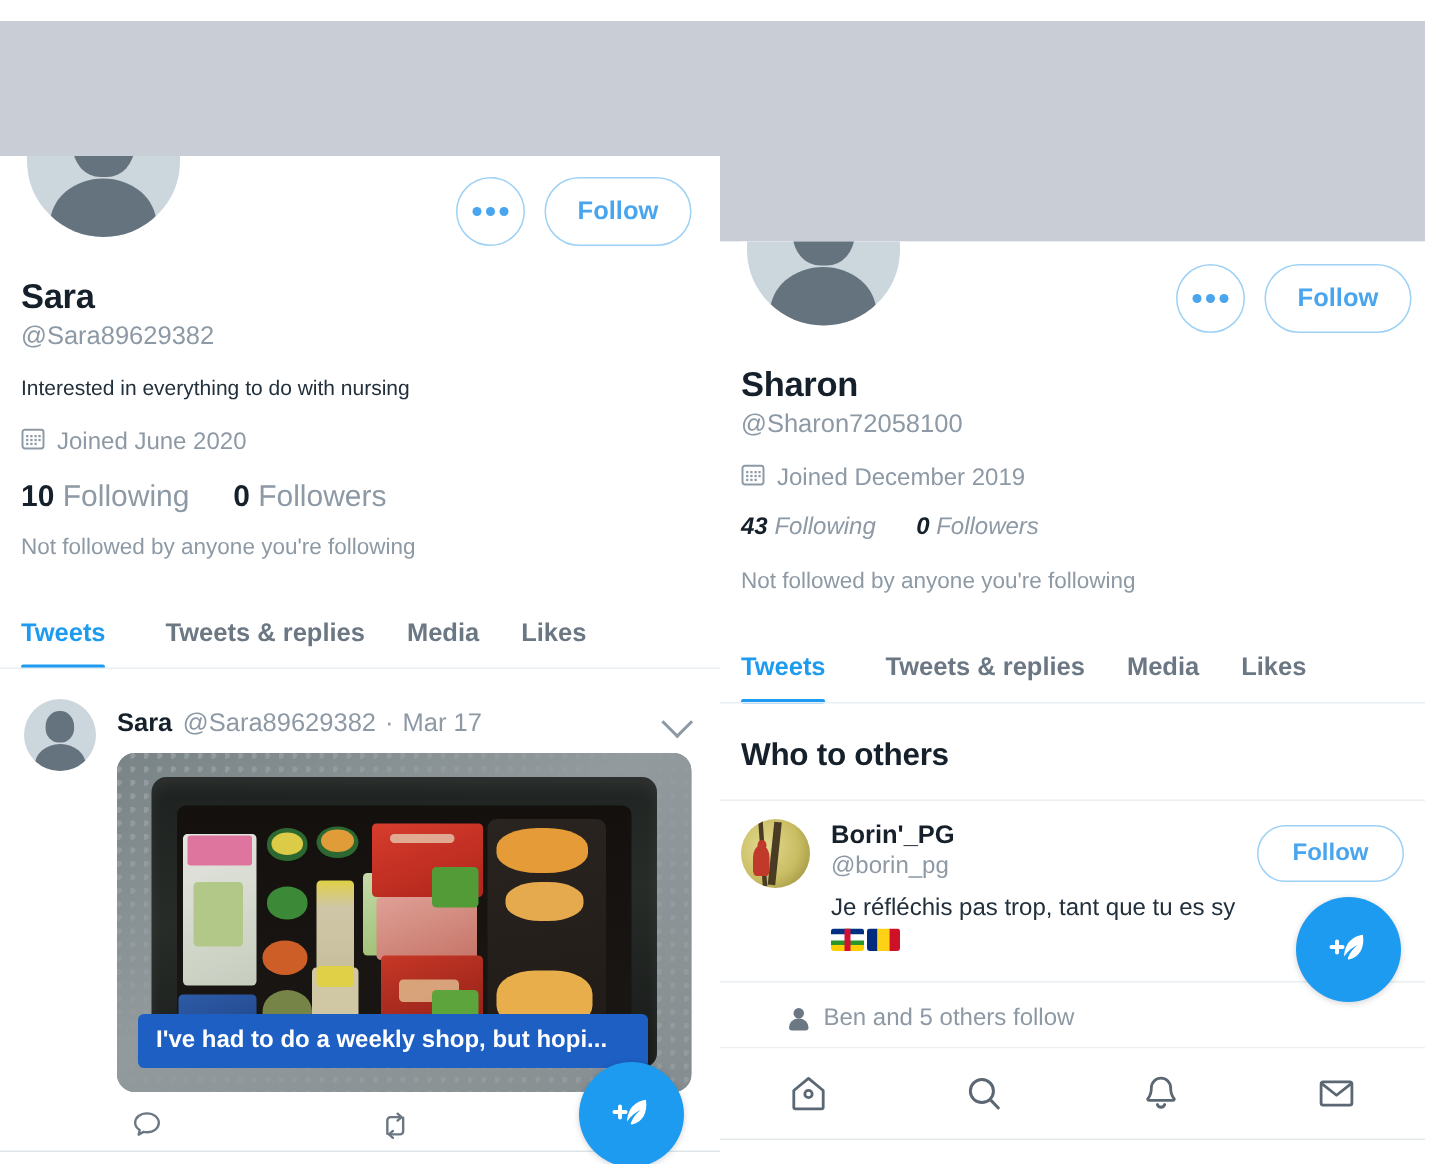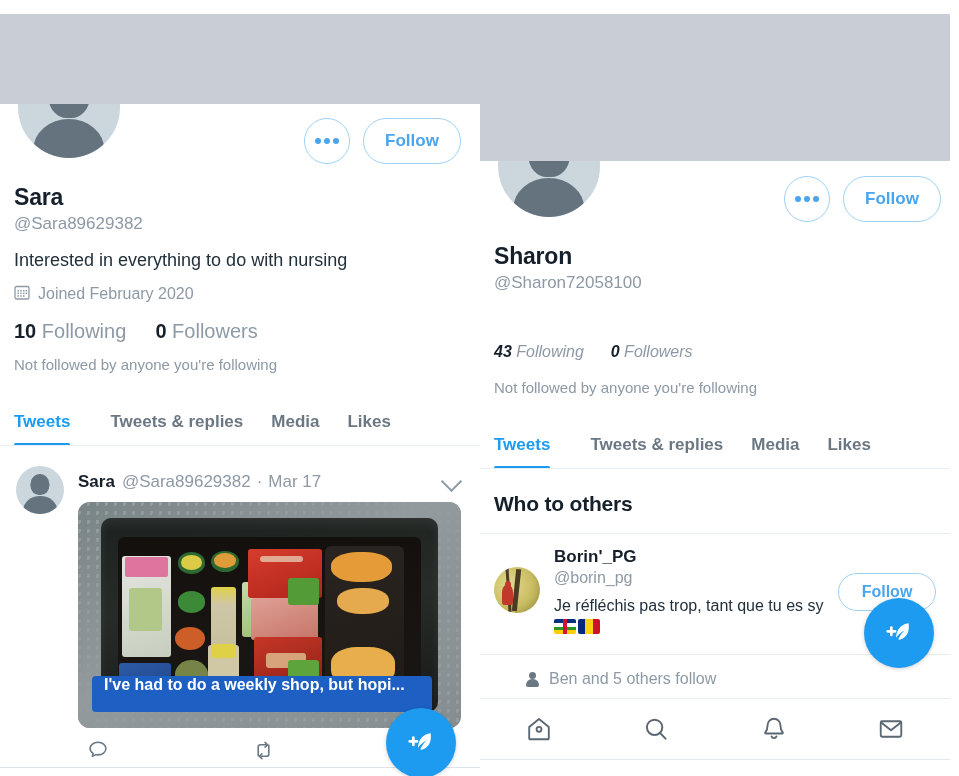--- a/index.html
+++ b/index.html
@@ -101,30 +101,30 @@
   }
   .crate:after{
     content:"";position:absolute;left:5%;top:10%;width:90%;height:84%;
     background:linear-gradient(180deg,#14110e 0%,#1b1815 100%);
     border-radius:6px;
   }
   .goods{position:absolute;left:10%;top:18%;width:80%;height:72%;z-index:2;}
   .g{position:absolute;border-radius:3px;}
   .caption{
     position:absolute;background:#1e5fc4;color:#fff;
-    display:flex;font-weight:bold;z-index:4;
+    display:flex;align-items:center;font-weight:bold;z-index:4;
   }
   .photo-tint{position:absolute;inset:0;background:rgba(0,0,0,.04);z-index:3;}
 
   .actions{position:absolute;display:flex;}
   .act{display:flex;align-items:center;justify-content:center;}
 
   
   .section-title{font-weight:bold;color:#15202b;letter-spacing:-0.2px;}
-  .wtf-row{position:absolute;display:flex;align-items:center;}
+  .wtf-row{position:absolute;display:flex;align-items:flex-start;}
   .photo-avatar{
     border-radius:50%;overflow:hidden;position:relative;
     background:radial-gradient(circle at 35% 40%,#e3d98f 0%,#c9bd63 55%,#8d8333 100%);
     flex:none;
   }
   .pa-bar{position:absolute;background:#4a3b25;}
   .pa-red{position:absolute;background:#c0392b;border-radius:40% 40% 20% 20%;}
   .wtf-name{font-weight:bold;color:#15202b;}
   .wtf-handle{color:#8d99a5;}
   .wtf-bio{color:#22303c;}
@@ -179,42 +179,42 @@
       </span>
     </div>
 
     <div class="pill" style="position:absolute;left:363px;top:14px;width:98px;height:46px;font-size:17px;">
       <span>Follow</span>
     </div>
 
     <div class="display-name" style="position:absolute;left:14px;top:80px;font-size:23px;">Sara</div>
     <div class="handle" style="position:absolute;left:14px;top:110px;font-size:17px;">@Sara89629382</div>
 
-    <div class="bio" style="position:absolute;left:14px;top:146px;font-size:18px;">Interested in everything to do with nursing</div>
+    <div class="bio" style="position:absolute;left:14px;top:146px;font-size:14px;">Interested in everything to do with nursing</div>
 
     <div class="joined-row" style="position:absolute;left:14px;top:180px;font-size:16px;">
       <span class="cal-icon">
         <svg width="16" height="16" viewBox="0 0 16 16" aria-hidden="true">
           <rect x="1" y="2.5" width="14" height="12.5" rx="1.6" fill="none" stroke="#8d99a5" stroke-width="1.3"></rect>
           <g fill="#8d99a5">
             <rect x="3.4" y="6" width="1.5" height="1.5"></rect>
               <rect x="6.2" y="6" width="1.5" height="1.5"></rect>
             <rect x="9" y="6" width="1.5" height="1.5"></rect>
               <rect x="11.6" y="6" width="1.5" height="1.5"></rect>
             <rect x="3.4" y="8.6" width="1.5" height="1.5"></rect>
               <rect x="6.2" y="8.6" width="1.5" height="1.5"></rect>
             <rect x="9" y="8.6" width="1.5" height="1.5"></rect>
               <rect x="11.6" y="8.6" width="1.5" height="1.5"></rect>
             <rect x="3.4" y="11.2" width="1.5" height="1.5"></rect>
               <rect x="6.2" y="11.2" width="1.5" height="1.5"></rect>
             <rect x="9" y="11.2" width="1.5" height="1.5"></rect>
           </g>
         </svg>
       </span>
-      <span>Joined February 2020</span>
+      <span>Joined June 2020</span>
     </div>
 
     <div class="stats" style="position:absolute;left:14px;top:216px;font-size:20px;">
       <span><b>10</b>
         <span>Following</span></span>
       <span style="display:inline-block;width:18px;"></span>
       <span><b>0</b>
         <span>Followers</span></span>
     </div>
 
@@ -339,20 +339,41 @@
         </span>
     </div>
 
     <div class="pill" style="position:absolute;left:363px;top:15px;width:98px;height:46px;font-size:17px;">
       <span>Follow</span>
     </div>
 
     <div class="display-name" style="position:absolute;left:14px;top:82px;font-size:23px;">Sharon</div>
     <div class="handle" style="position:absolute;left:14px;top:112px;font-size:17px;">@Sharon72058100</div>
 
+    <div class="joined-row" style="position:absolute;left:14px;top:147px;font-size:16px;">
+      <span class="cal-icon">
+        <svg width="16" height="16" viewBox="0 0 16 16" aria-hidden="true">
+          <rect x="1" y="2.5" width="14" height="12.5" rx="1.6" fill="none" stroke="#8d99a5" stroke-width="1.3"></rect>
+          <g fill="#8d99a5">
+            <rect x="3.4" y="6" width="1.5" height="1.5"></rect>
+              <rect x="6.2" y="6" width="1.5" height="1.5"></rect>
+            <rect x="9" y="6" width="1.5" height="1.5"></rect>
+              <rect x="11.6" y="6" width="1.5" height="1.5"></rect>
+            <rect x="3.4" y="8.6" width="1.5" height="1.5"></rect>
+              <rect x="6.2" y="8.6" width="1.5" height="1.5"></rect>
+            <rect x="9" y="8.6" width="1.5" height="1.5"></rect>
+              <rect x="11.6" y="8.6" width="1.5" height="1.5"></rect>
+            <rect x="3.4" y="11.2" width="1.5" height="1.5"></rect>
+              <rect x="6.2" y="11.2" width="1.5" height="1.5"></rect>
+            <rect x="9" y="11.2" width="1.5" height="1.5"></rect>
+          </g>
+        </svg>
+      </span>
+      <span>Joined December 2019</span>
+    </div>
 
     <div class="stats" style="position:absolute;left:14px;top:182px;font-size:16px;font-style:italic;">
       <span><b>43</b>
         <span>Following</span></span>
       <span style="display:inline-block;width:18px;"></span>
       <span><b>0</b>
         <span>Followers</span></span>
     </div>
 
     <div class="not-followed" style="position:absolute;left:14px;top:218px;font-size:15px;">Not followed by anyone you're following</div>

